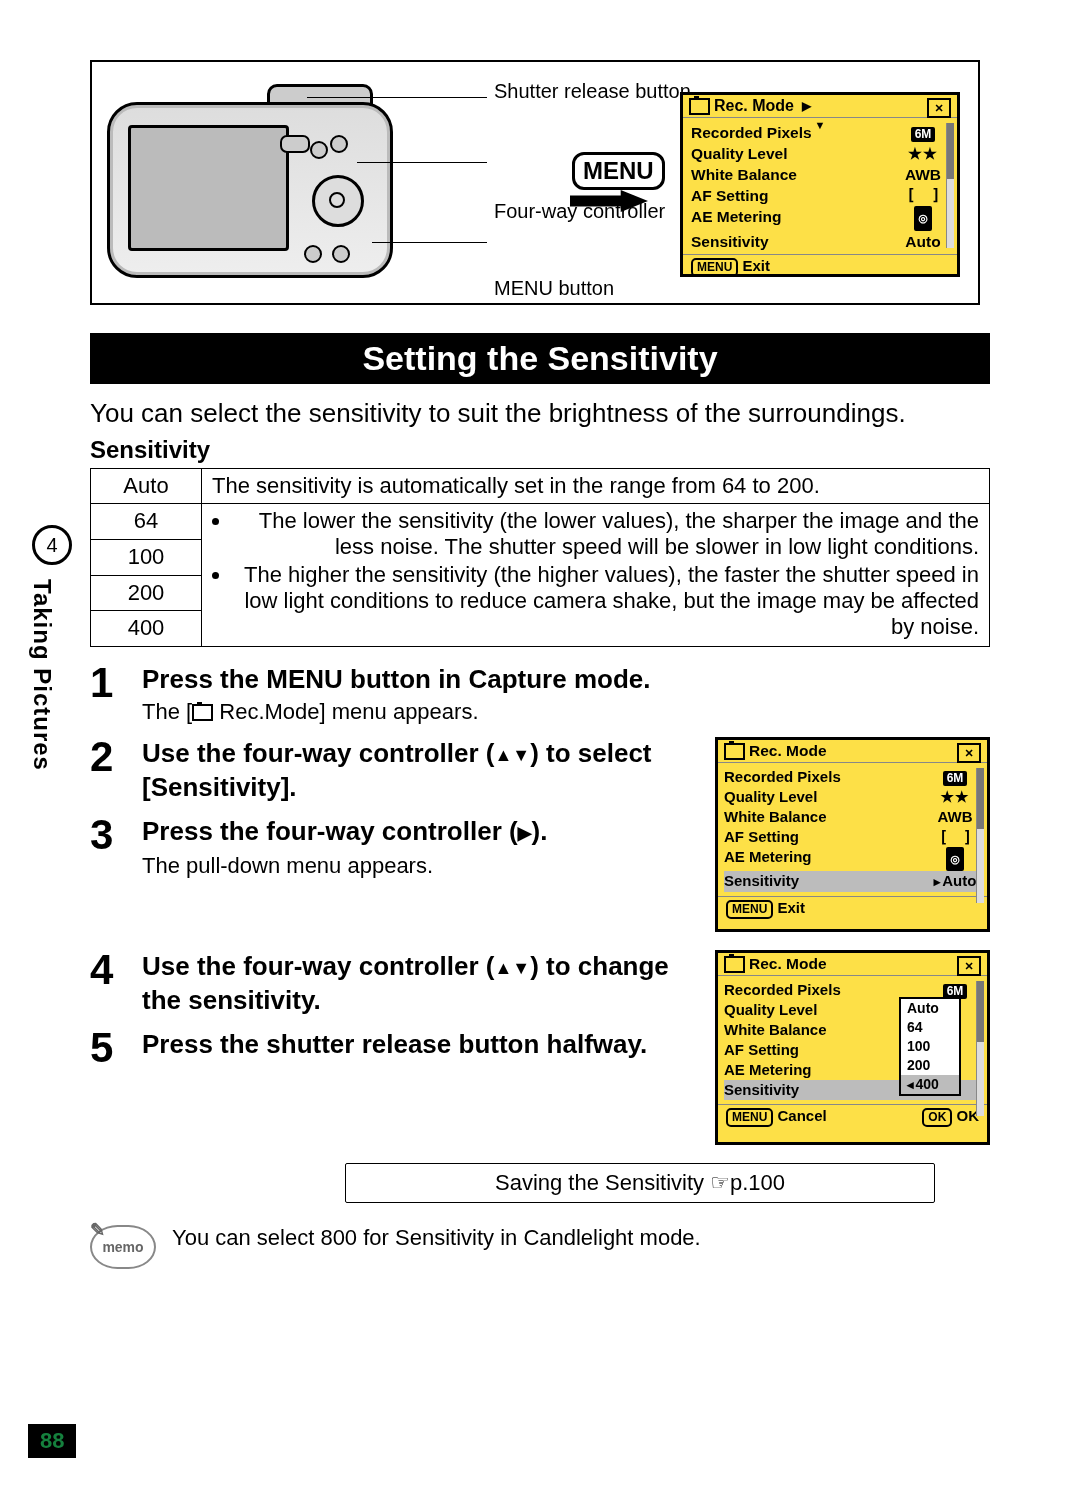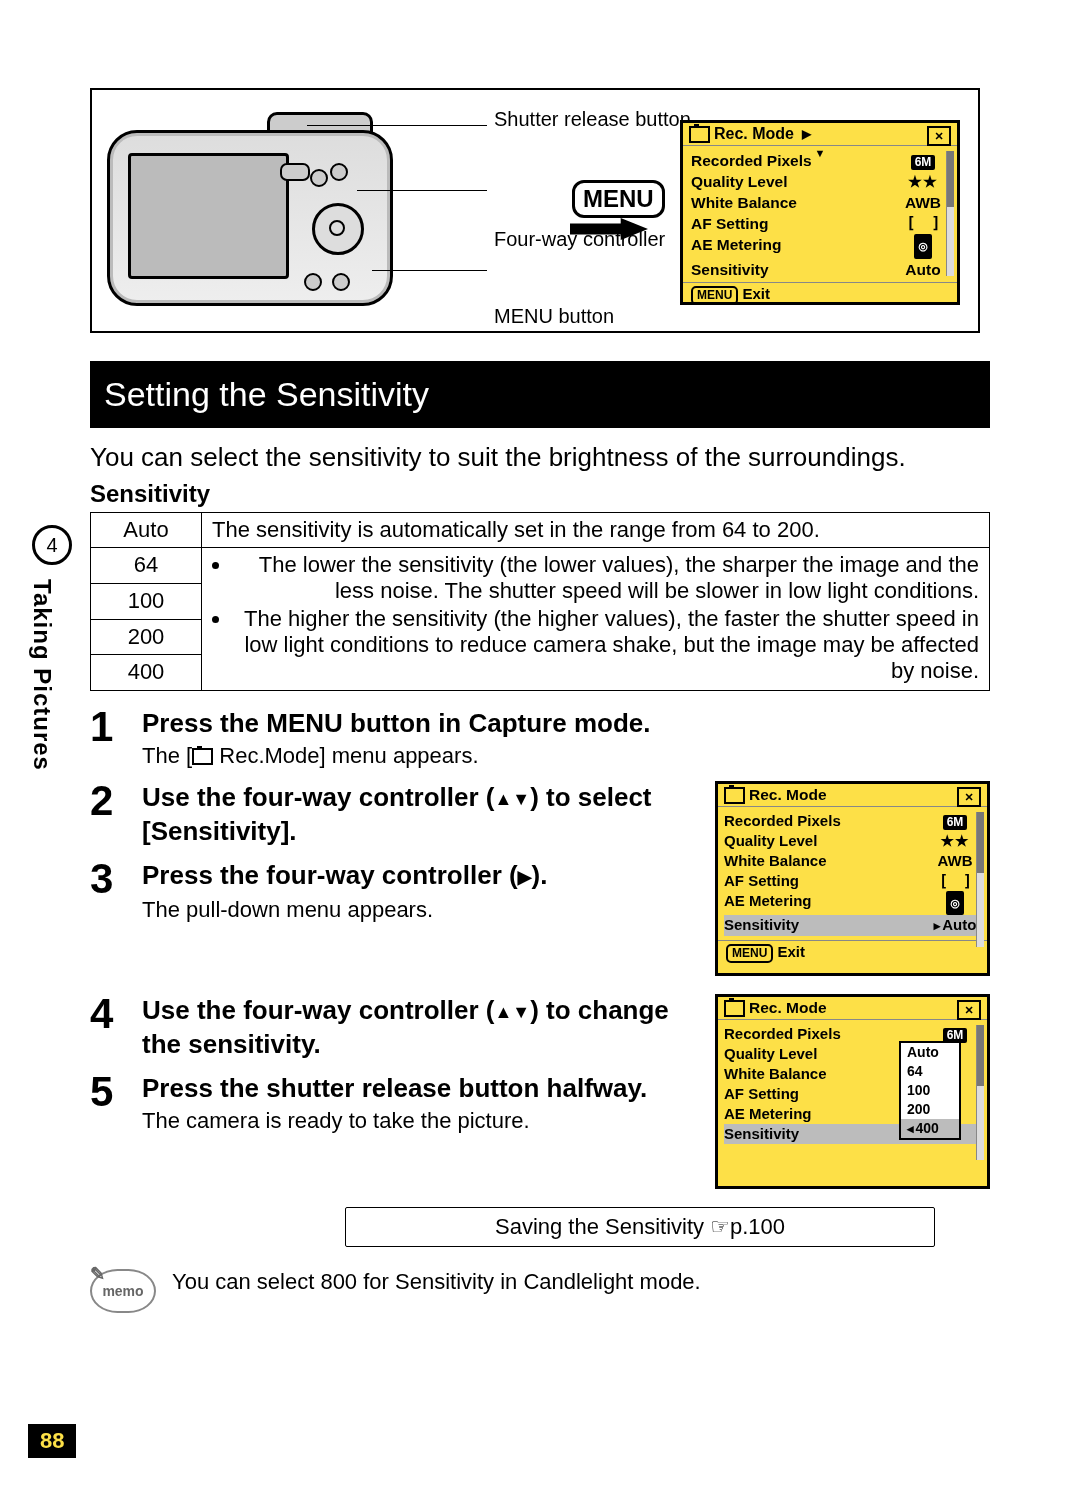--- a/index.html
+++ b/index.html
@@ -18,21 +18,20 @@
     padding: 60px 90px 60px 90px;
   }
   
   .topbox {
     border: 2px solid #000;
     width: 890px;
     height: 245px;
     position: relative;
     margin-left: 0;
     box-sizing: border-box;
-    margin-top: 28px;
   }
   .camera {
     position: absolute;
     left: 15px;
     top: 40px;
   }
   .camera-body {
     width: 280px;
     height: 170px;
     border: 3px solid #000;
@@ -104,22 +103,23 @@
     display:flex; align-items:center; gap:6px; justify-content:space-between;
   }
   .btn-box{border:2px solid #000;border-radius:5px;font-size:12px;font-weight:bold;padding:0 4px;display:inline-block;line-height:15px;}
   .scrollbars{position:absolute;right:3px;top:28px;bottom:26px;width:7px;background:#ddd;border-left:1px solid #888;}
   .scrollbars::before{content:"";position:absolute;left:0;right:0;top:0;height:45%;background:#777;}
   .down-caret{position:absolute; left:50%; top:24px; transform:translateX(-50%); font-size:11px;}
 
   
   .title-bar {
     margin-top:28px;
-    background:#000; color:#fff; font-size:34px; font-weight:normal;
-    padding:14px 14px;
+    background:#000; color:#fff; font-size:34px; font-weight:bold;
+    padding:6px 14px;
+    text-align:center;
   }
   .intro { font-size:26px; margin:14px 0 8px 0; line-height:30px;}
   .subhead { font-weight:bold; font-size:24px; margin:4px 0;}
   
   table.sens {
     border-collapse:collapse; width:100%; font-size:22px;
   }
   table.sens td { border:1.5px solid #000; padding:4px 10px; vertical-align:top;}
   table.sens td.c1{ text-align:center; width:90px;}
   ul.bullets{margin:0;padding-left:20px;}
@@ -173,21 +173,21 @@
   }
   .chapnum{
     width:34px;height:34px;border:3px solid #000;border-radius:50%;
     display:flex;align-items:center;justify-content:center;font-size:20px;font-weight:normal;
     margin-bottom:14px; margin-left:4px;
   }
   .vtext{
     writing-mode:vertical-rl; font-weight:bold; font-size:24px; letter-spacing:1px;
   }
   .pagenum{
-    position:absolute; left:28px; bottom:28px; background:#000;color:#fde047;
+    position:absolute; left:28px; bottom:28px; background:#000;color:#15803d;
     font-weight:bold; font-size:22px; padding:4px 12px;
   }
 </style>
 </head>
 <body>
 
 <div class="page">
 
   <div class="sidetab">
     <div class="chapnum">4</div>
@@ -367,21 +367,20 @@
           <div class="step-body">
             <div class="step-title">
               <span>Use the four-way controller (</span><span class="tri">▲▼</span><span>) to change the sensitivity.</span>
             </div>
           </div>
         </div>
         <div class="step">
           <div class="step-num">5</div>
           <div class="step-body">
             <div class="step-title">Press the shutter release button halfway.</div>
-            <div class="step-text">The camera is ready to take the picture.</div>
           </div>
         </div>
       </div>
 
       <div class="screen screen-small" style="position:relative">
         <div class="header">
           <span class="cam-icon"></span>
           <span>Rec. Mode</span>
           <span class="tool-icon"></span>
         </div>
@@ -411,20 +410,24 @@
               <span class="val"></span>
             </div>
         </div>
         <div class="dropdown">
           <div>Auto</div>
           <div>64</div>
           <div>100</div>
           <div>200</div>
           <div class="sel pointer-l">400</div>
         </div>
+        <div class="footer">
+          <span><span class="btn-box">MENU</span> <b>Cancel</b></span>
+          <span><span class="btn-box">OK</span> <b>OK</b></span>
+        </div>
         <div class="scrollbars"></div>
       </div>
     </div>
   </div>
 
   <div class="xref">
     <span>Saving the Sensitivity </span><span>☞</span><span>p.100</span>
   </div>
 
   <div class="memo">

